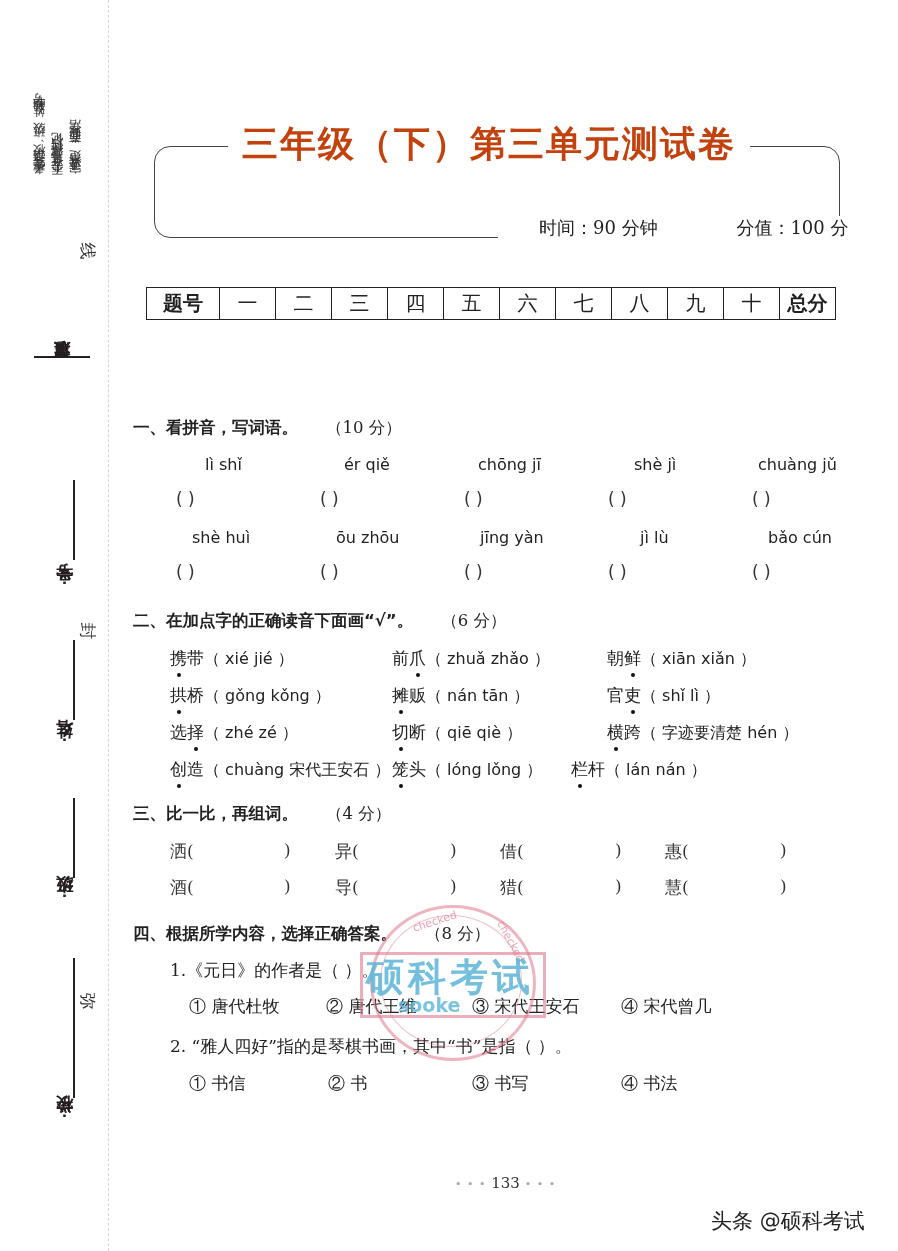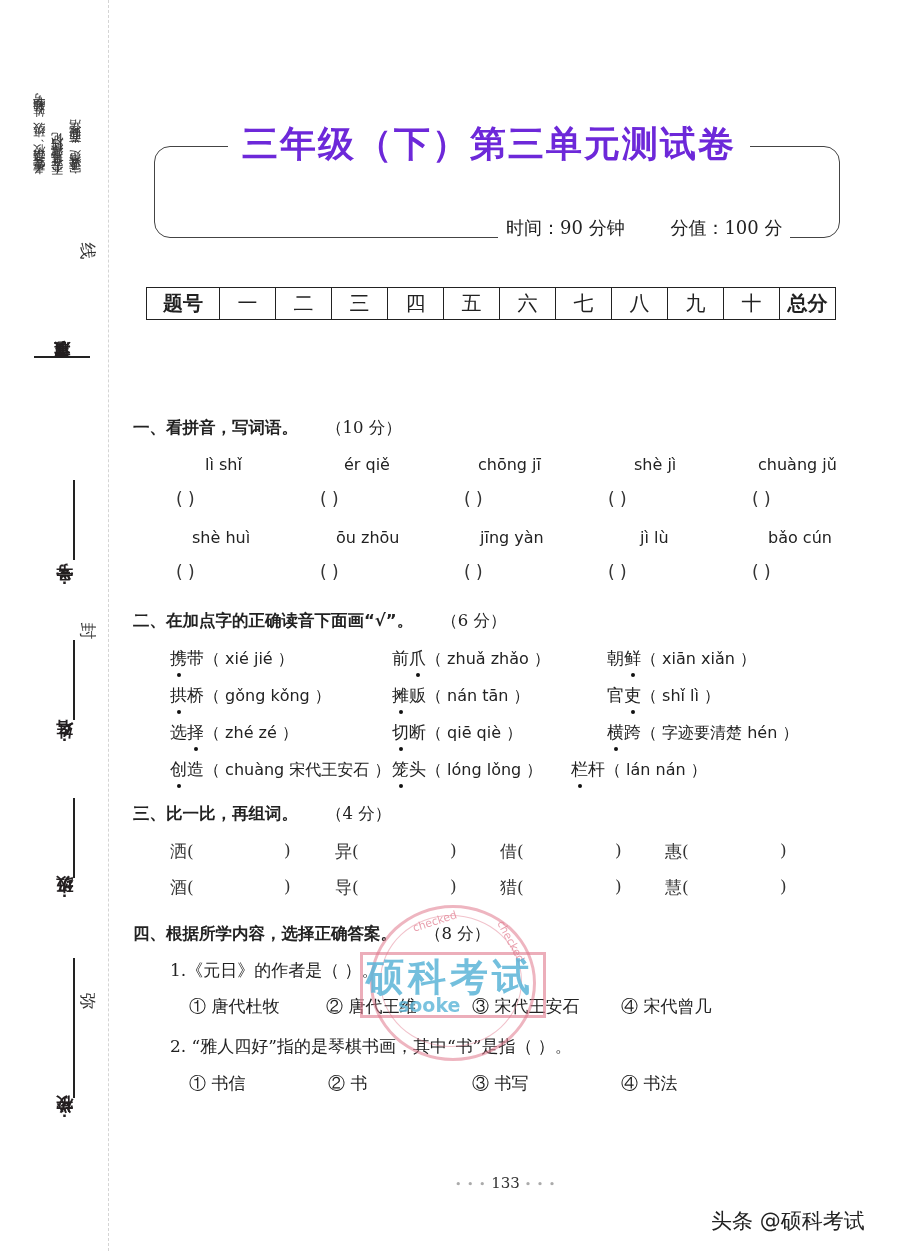--- a/index.html
+++ b/index.html
@@ -14,23 +14,23 @@
   .notice-rule { left:34px; top:356px; width:56px; height:1.5px; background:#222; }
   .notice-title { left:52px; top:368px; font-size:16px; font-weight:bold; font-family:"DejaVu Sans", sans-serif; letter-spacing:1px; }
   .cut-word { font-size:17px; font-family:"DejaVu Serif", serif; color:#333; writing-mode:vertical-rl; transform:rotate(90deg); }
   .dotline { left:108px; top:0; width:0; height:1251px; border-left:1px dashed #d4d4d4; }
   .field-label { left:52px; font-size:17px; font-weight:bold; font-family:"DejaVu Sans", sans-serif; letter-spacing:1px; }
   .field-rule { left:73px; width:1.5px; background:#222; }
 
   
   .hdr-frame { left:154px; top:146px; width:684px; height:90px; border:1.5px solid #444; border-radius:16px; }
   .hdr-title-wrap { left:228px; top:120px; padding:0 14px; background:#fff; }
-  .hdr-title { font-size:36px; font-weight:bold; font-family:"DejaVu Sans", sans-serif; letter-spacing:2px; color:#6d28d9; }
+  .hdr-title { font-size:36px; font-weight:bold; font-family:"DejaVu Sans", sans-serif; letter-spacing:2px; color:#c2410c; }
   .hdr-meta-wrap { left:498px; top:216px; padding:0 8px; background:#fff; font-size:18px; color:#222; }
-  .hdr-meta-wrap span { margin-right:40px; }
+  .hdr-meta-wrap span { margin-right:40px;margin-left:33px; }
   .hdr-meta-wrap span:last-child { margin-right:0; }
 
   
   table.score { position:absolute; left:146px; top:287px; border-collapse:collapse; }
   table.score td { border:1.3px solid #222; width:55px; height:31px; text-align:center; font-size:20px; color:#222; padding:0; }
   table.score td.head { width:72px; font-weight:bold; font-family:"DejaVu Sans", sans-serif; }
   table.score td.total { font-weight:bold; font-family:"DejaVu Sans", sans-serif; }
 
   
   .sec-title { left:133px; font-size:16.5px; font-weight:bold; font-family:"DejaVu Sans", sans-serif; color:#222; }

